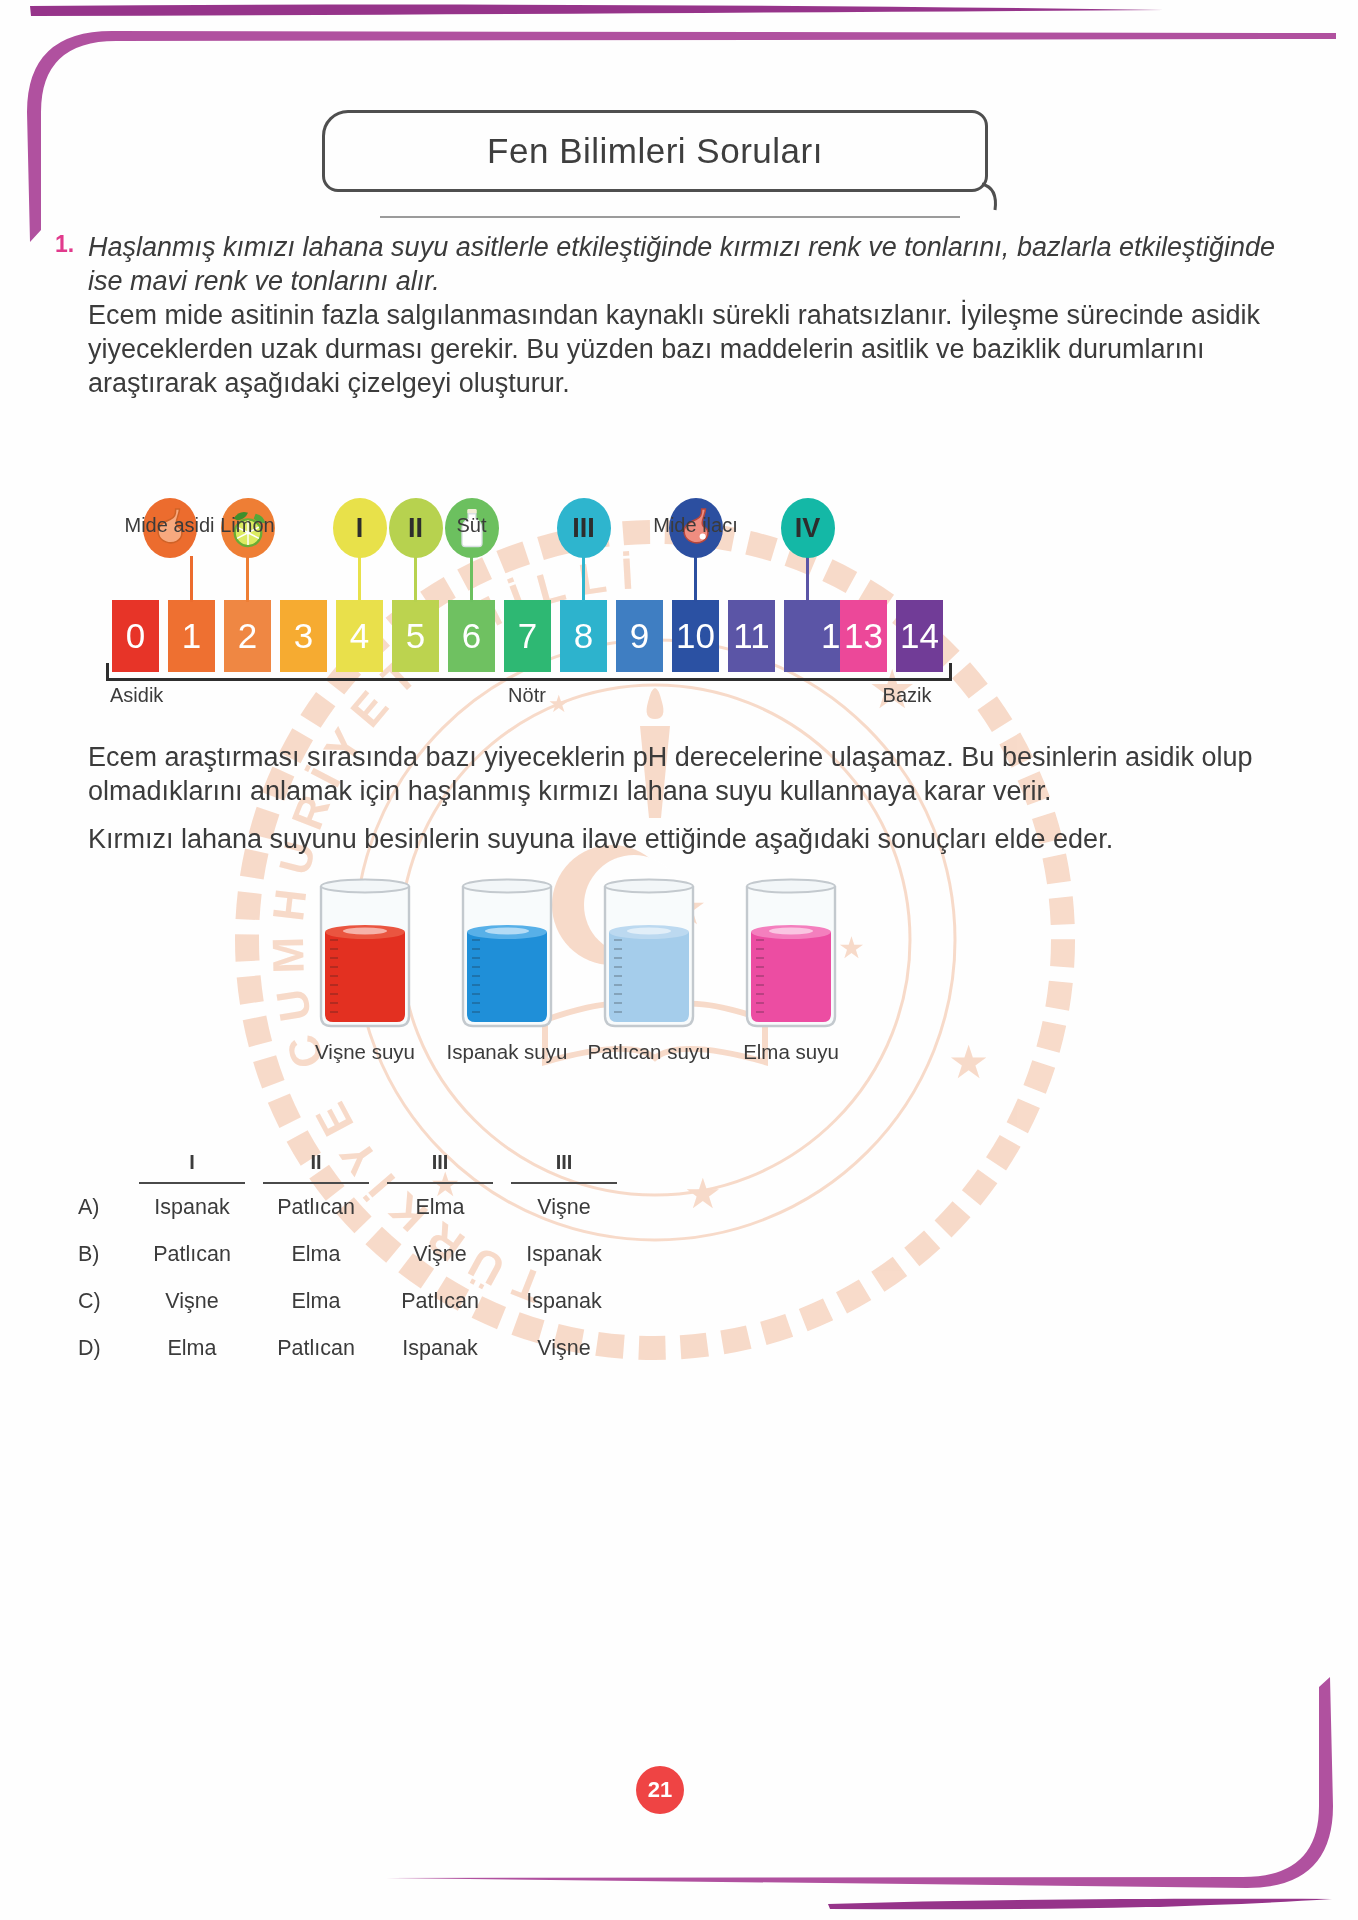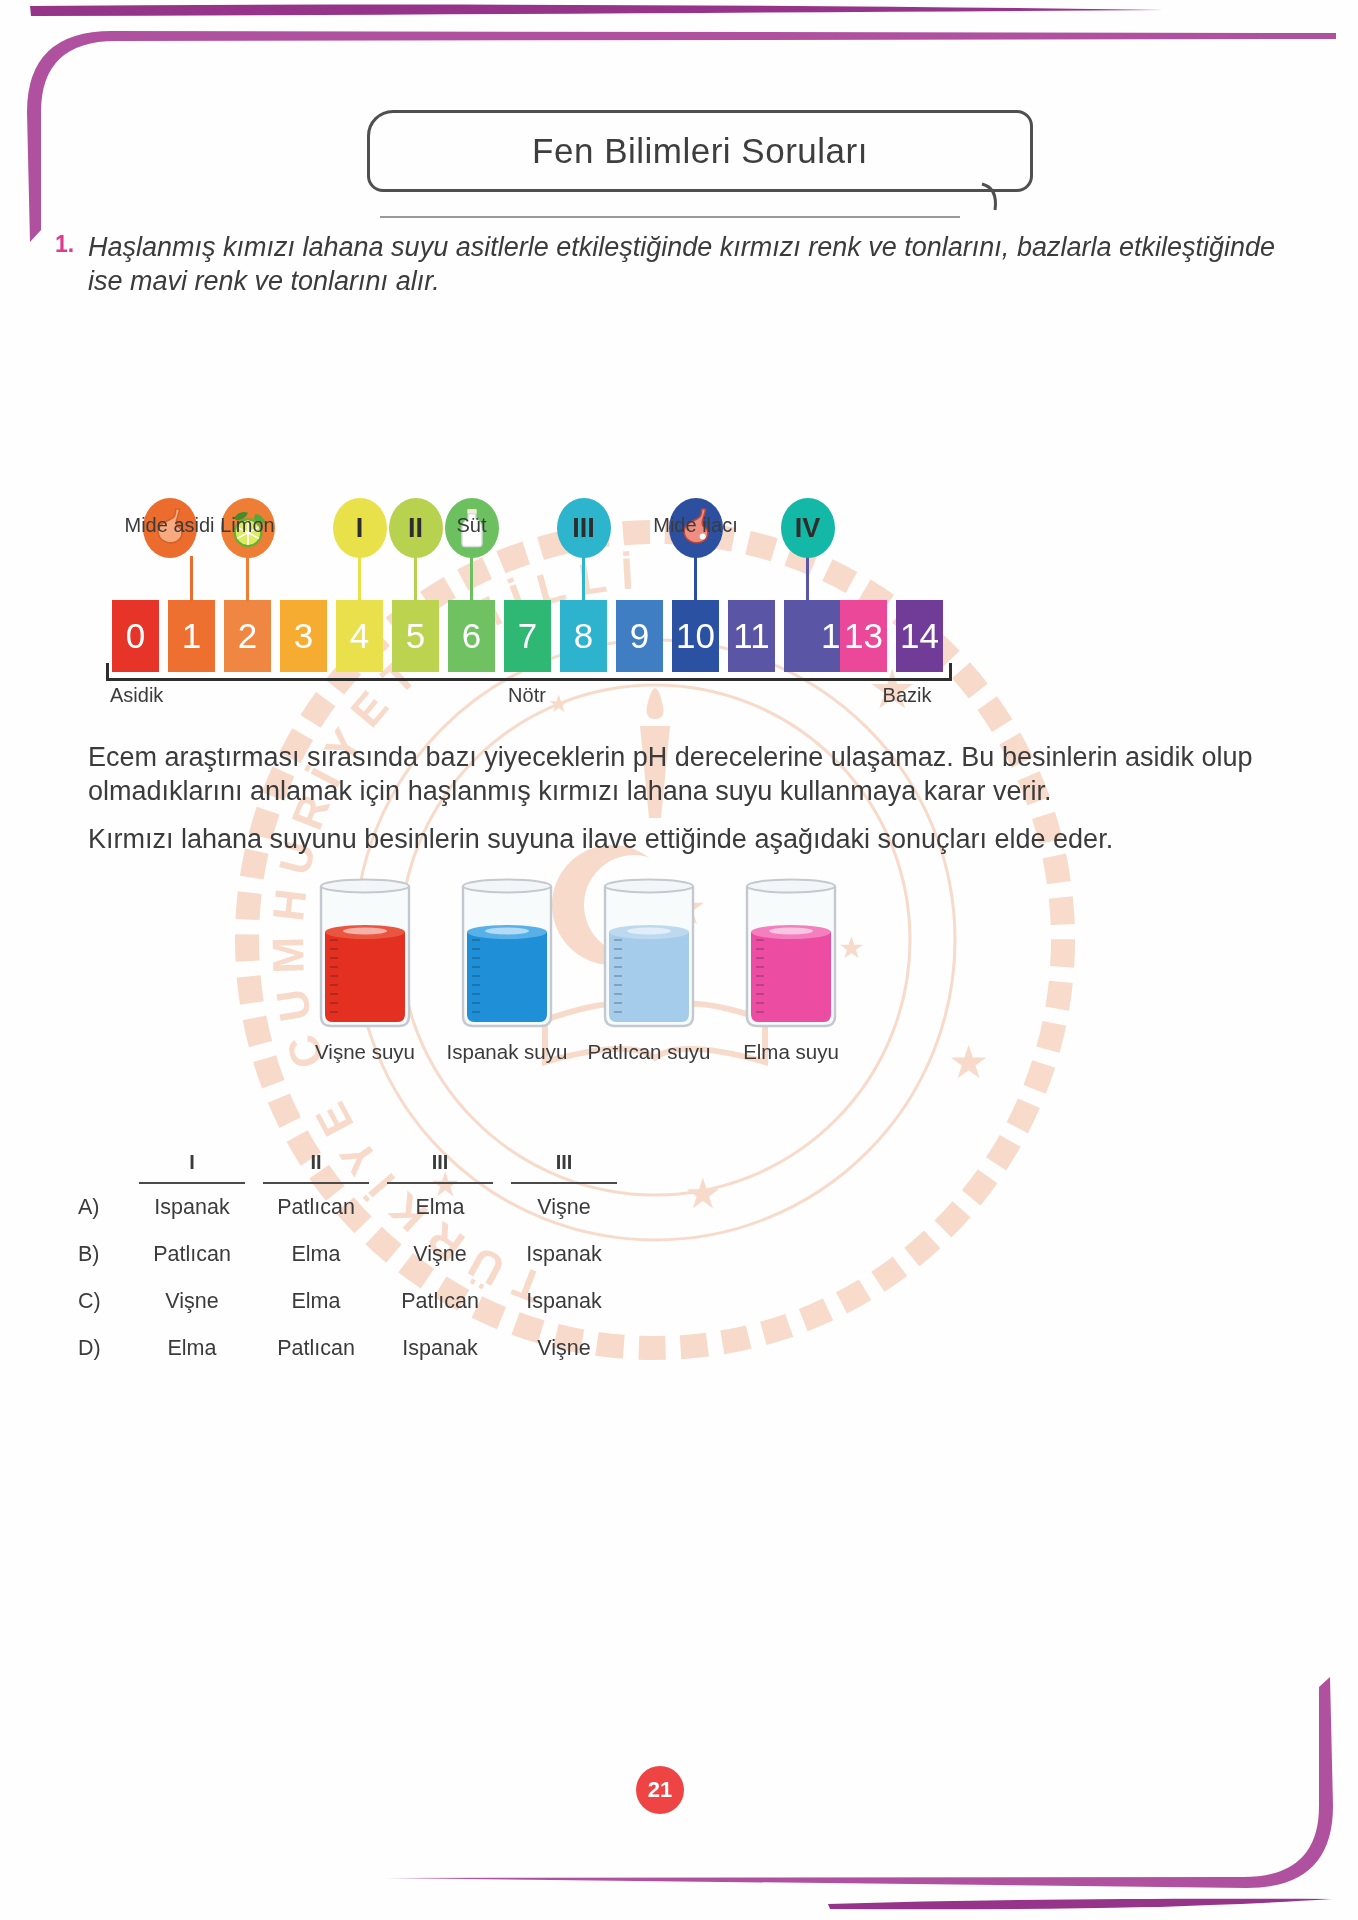--- a/index.html
+++ b/index.html
@@ -2,21 +2,21 @@
 <html><head>
 <meta charset="utf-8">
 <style>
   html,body{margin:0;padding:0;background:#ffffff;}
   .page{position:relative;width:1358px;height:1920px;background:#fefefe;overflow:hidden;
         font-family:"Liberation Sans",sans-serif;color:#3b3b3b;}
   svg.layer{position:absolute;left:0;top:0;pointer-events:none;}
   
   .header-box{position:absolute;left:322px;top:110px;width:660px;height:76px;
       border:3px solid #4f4f4f;border-radius:26px 16px 16px 16px;
-      display:flex;align-items:center;justify-content:center;background:transparent;margin-left:45px;}
+      display:flex;align-items:center;justify-content:center;background:transparent;}
   .header-title{font-size:35px;color:#3e3e3e;letter-spacing:.5px;}
   .header-underline{position:absolute;left:380px;top:216px;width:580px;height:2px;background:#9b9b9b;}
   
   .qnum{position:absolute;left:55px;top:231px;font-size:23px;font-weight:bold;}
   .para{position:absolute;left:88px;width:1227px;font-size:27px;line-height:34px;margin:0;}
   .p-intro{top:230px;font-style:italic;}
   .p-context{top:298px;}
   .p-research{top:740px;}
   .p-result{top:822px;}
   .p-stem{top:1088px;font-weight:bold;width:1220px;}
@@ -96,20 +96,21 @@
     <path d="M982 184 q16 4 13 26" fill="none" stroke="#4f4f4f" stroke-width="3"></path>
   </svg>
 
   <div class="header-box">
     <div class="header-title">Fen Bilimleri Soruları</div>
   </div>
   <div class="header-underline"></div>
 
   <div class="qnum" style="color: rgb(225, 58, 140);">1.</div>
   <p class="para p-intro">Haşlanmış kımızı lahana suyu asitlerle etkileştiğinde kırmızı renk ve tonlarını, bazlarla etkileştiğinde ise mavi renk ve tonlarını alır.</p>
+  <p class="para p-context">Ecem mide asitinin fazla salgılanmasından kaynaklı sürekli rahatsızlanır. İyileşme sürecinde asidik yiyeceklerden uzak durması gerekir. Bu yüzden bazı maddelerin asitlik ve baziklik durumlarını araştırarak aşağıdaki çizelgeyi oluşturur.</p>
 
   <div id="ph-diagram">
       <div class="ph-box" style="left: 112px; background: rgb(231, 52, 40);">0</div>
       <div class="ph-box" style="left: 168px; background: rgb(238, 112, 49);">1</div>
       <div class="ph-box" style="left: 224px; background: rgb(239, 135, 67);">2</div>
       <div class="ph-box" style="left: 280px; background: rgb(246, 171, 49);">3</div>
       <div class="ph-box" style="left: 336px; background: rgb(233, 224, 75);">4</div>
       <div class="ph-box" style="left: 392px; background: rgb(188, 211, 79);">5</div>
       <div class="ph-box" style="left: 448px; background: rgb(111, 193, 97);">6</div>
       <div class="ph-box" style="left: 504px; background: rgb(46, 184, 115);">7</div>

